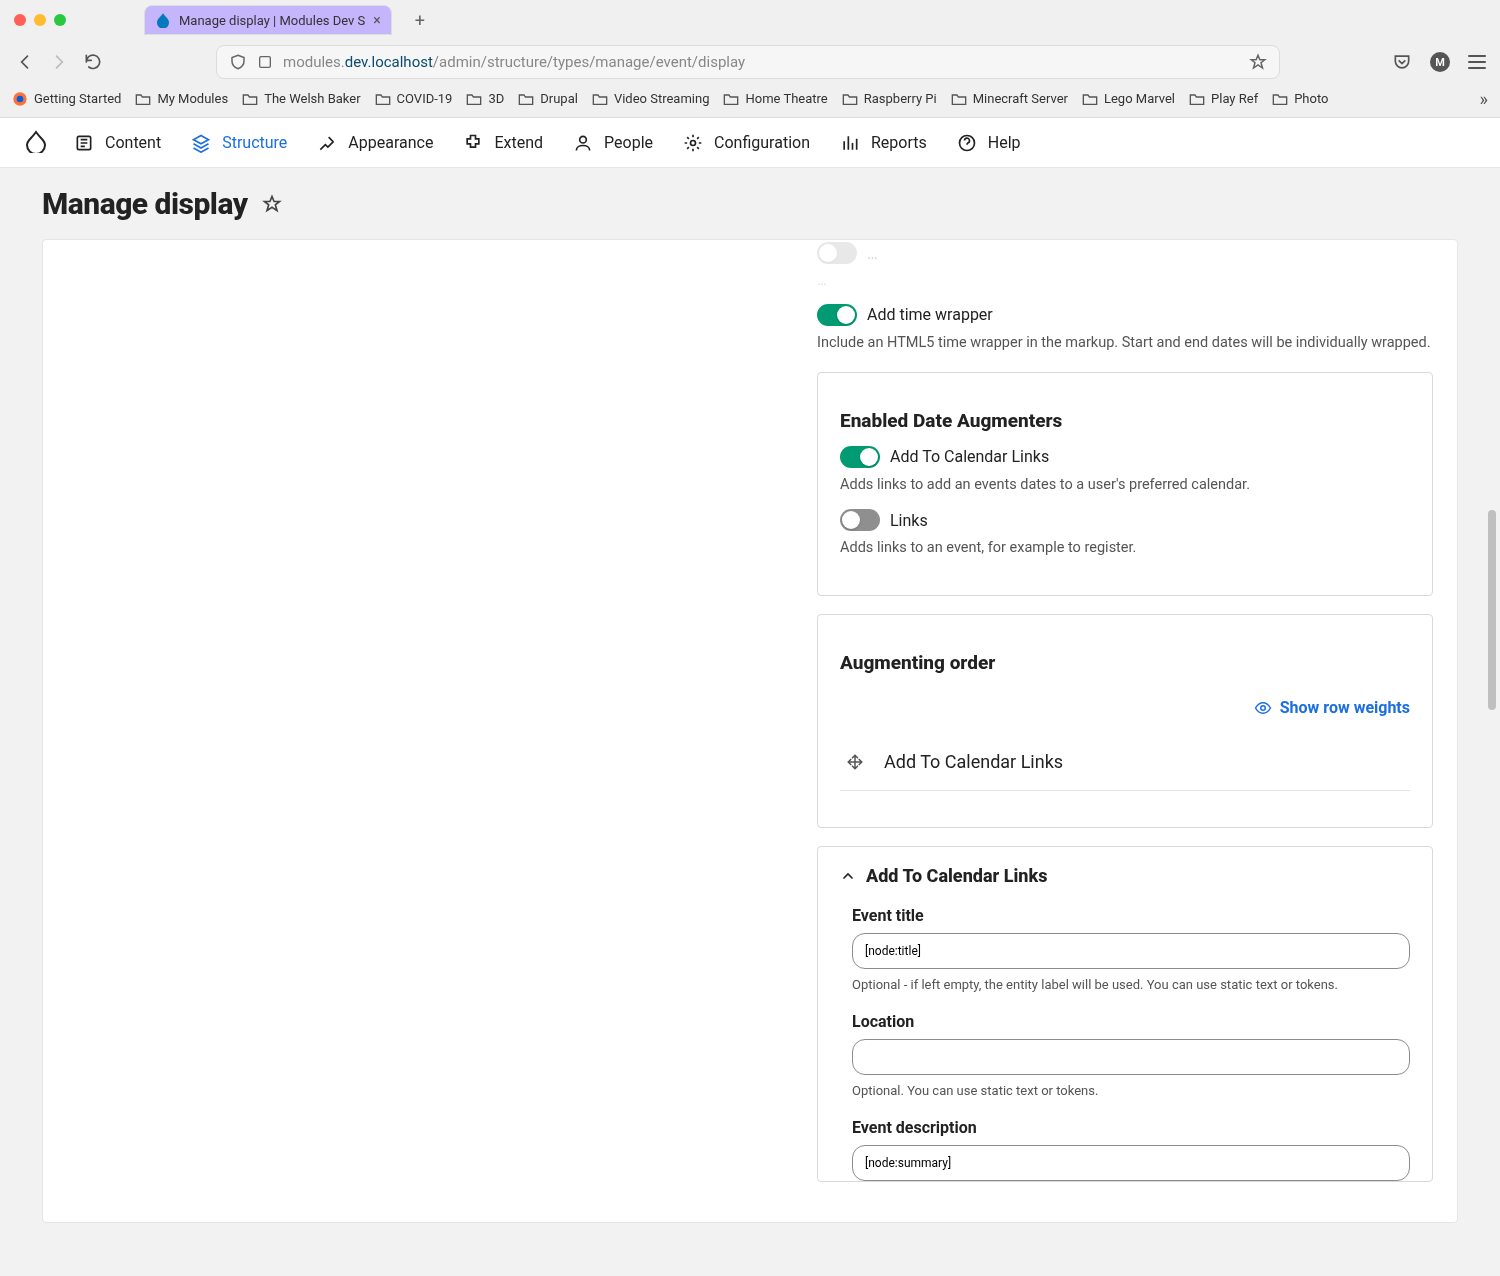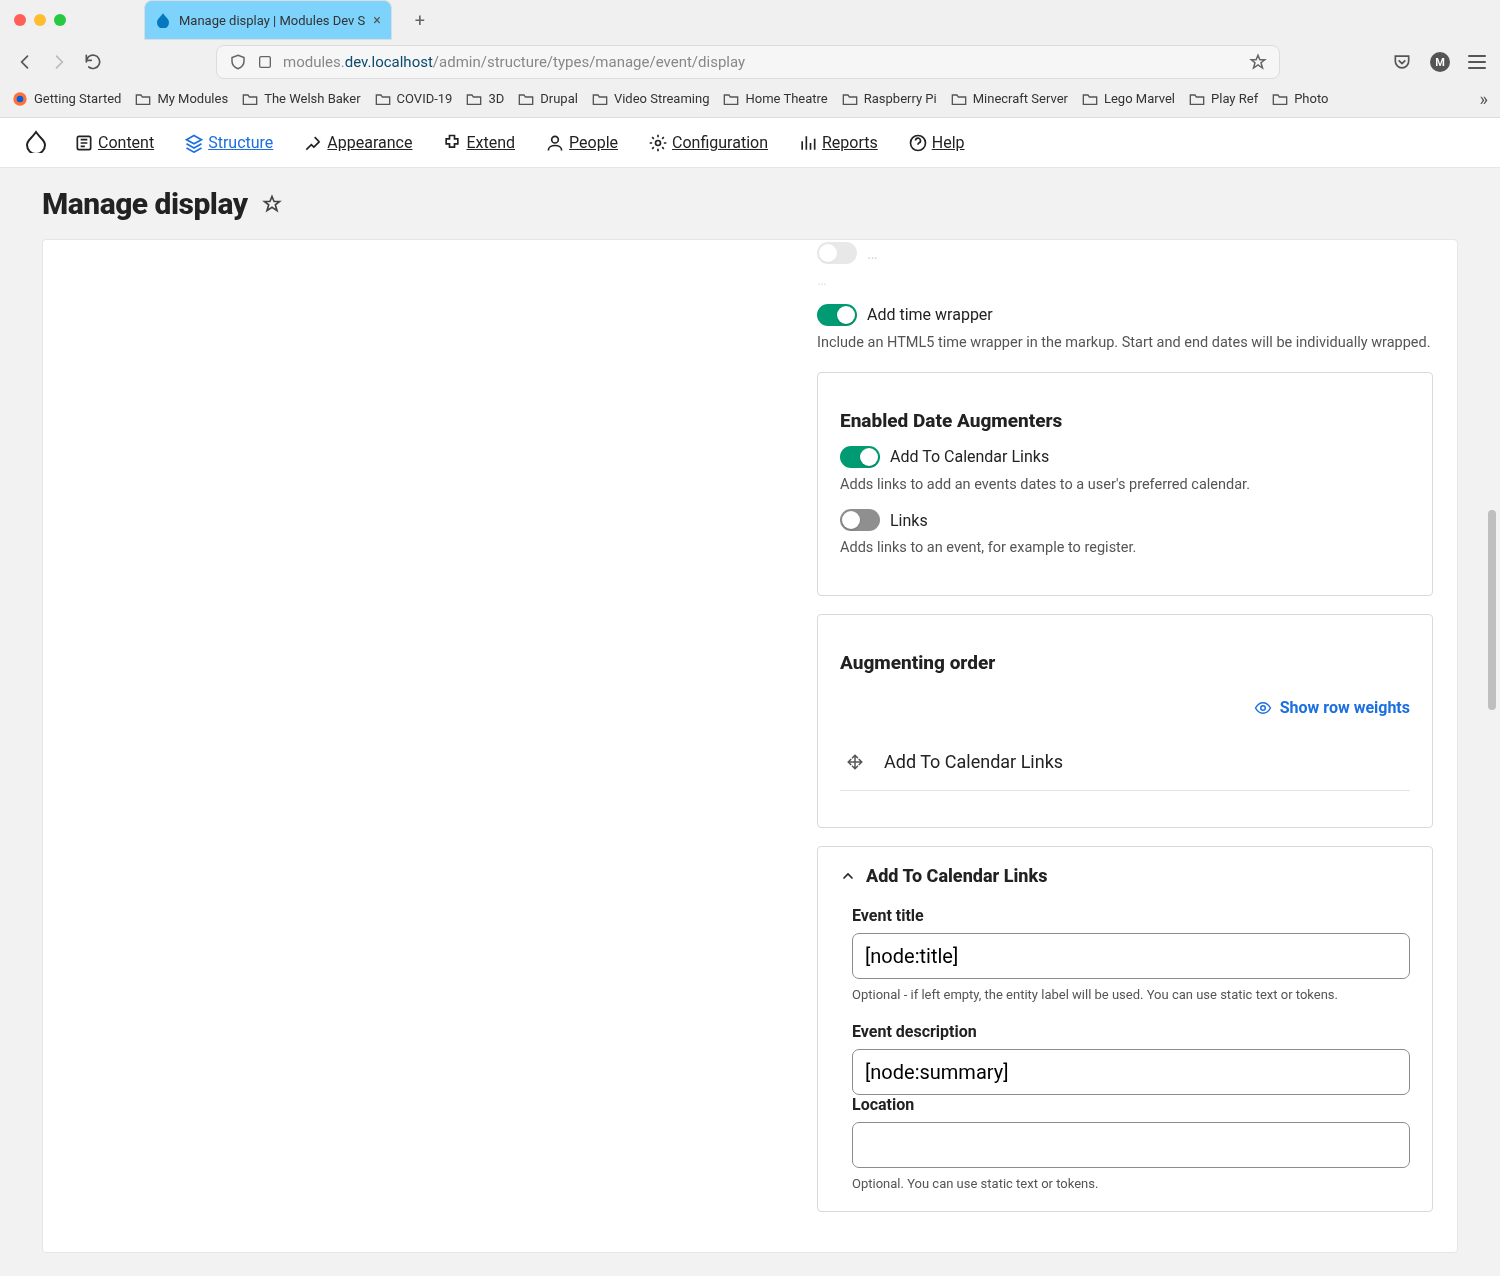--- a/index.html
+++ b/index.html
@@ -10,23 +10,23 @@
   }
 
   
   .browser-chrome { background: #f0f0f0; border-bottom: 1px solid #ddd; }
   .tab-strip { display:flex; align-items:center; height:40px; padding:0 10px; gap:8px; position:relative; }
   .traffic-lights { display:flex; gap:8px; align-items:center; margin-right:70px; margin-left:4px;}
   .tl { width:12px; height:12px; border-radius:50%; }
   .tl.red{background:#ff5f57;} .tl.yellow{background:#febc2e;} .tl.green{background:#28c840;}
   .tab {
     display:flex; align-items:center; gap:8px;
-    background:#7dd3fc; border:1px solid #ddd; border-radius:8px 8px 0 0;
+    background:#c4b5fd; border:1px solid #ddd; border-radius:8px 8px 0 0;
     padding:6px 10px; font-size:13px; color:#333; min-width:190px;
-    height:40px;
+    height:30px;
   }
   .tab .favicon { width:16px; height:16px; color:#0678be; }
   .tab .tab-close { color:#555; font-size:14px; cursor:pointer; }
   .tab .tab-title{ flex:1; white-space:nowrap; overflow:hidden; text-overflow:ellipsis;}
   .new-tab { font-size:18px; color:#666; cursor:pointer; width:24px; text-align:center; margin-left:8px;}
 
   .toolbar {
     display:flex; align-items:center; gap:12px; padding:6px 14px; height:44px;
   }
   .nav-btn { width:22px; height:22px; display:flex; align-items:center; justify-content:center; color:#555; cursor:pointer; }
@@ -60,23 +60,22 @@
   
   .app {
     background:#fff;
   }
   .admin-toolbar{
     display:flex; align-items:center; gap:22px; padding:0 24px;
     height:50px; border-bottom:1px solid #e6e6e6;
   }
   .admin-logo svg{ width:24px; height:24px; }
   .admin-item{
-    display:flex; align-items:center; gap:4px; font-size:16px; color:#222; cursor:pointer;
+    display:flex; align-items:center; gap:11px; font-size:16px; color:#222; cursor:pointer;
     padding:6px 4px;
-    text-decoration:underline;
   }
   .admin-item.active{ color:#1b6fe0; }
   .admin-item .ico{ width:20px; height:20px; }
 
   .page-header{
     background:#f2f2f2; padding:18px 42px; display:flex; align-items:center; gap:14px;
   }
   .page-header h1{ font-size:30px; font-weight:800; letter-spacing:-0.5px;}
   .page-header .star-outline{ width:20px; height:20px; color:#444; cursor:pointer; }
 
@@ -140,22 +139,22 @@
   }
   .collapsible-header{
     display:flex; align-items:center; gap:10px; font-weight:800; font-size:18px; cursor:pointer;
     margin-bottom:20px;
   }
   .chev-up{ width:16px; height:16px; }
 
   .form-field{ margin-bottom:20px;margin-left:12px; }
   .form-field label{ display:block; font-weight:700; font-size:16px; margin-bottom:8px; }
   .form-field input[type=text], .form-field textarea{
-    width:100%; border:1.2px solid #8c8c8c; border-radius:7px; padding:10px 12px;
-    font-size:20px; font-family:inherit;
+    width:100%; border:1.2px solid #8c8c8c; border-radius:13px; padding:10px 12px;
+    font-size:12px; font-family:inherit;
   }
   .form-field .desc{ font-size:13px; color:#555; margin-top:8px; }
 
   
   .fake-scrollbar{
     position:fixed; right:2px; top:0; width:10px; height:100%; 
     pointer-events:none;
   }
   .fake-thumb{
     position:absolute; left:0; width:8px; background:#bfbfbf; border-radius:4px;
@@ -458,30 +457,30 @@
               </svg>
             <span>Add To Calendar Links</span>
           </div>
 
           <div class="form-field">
             <label>Event title</label>
             <input type="text" value="[node:title]" style="">
             <div class="desc">Optional - if left empty, the entity label will be used. You can use static text or tokens.</div>
           </div>
 
-          <div class="form-field" style="margin-bottom:0;">
-            <label>Event description</label>
-            <input type="text" value="[node:summary]" style="">
-          </div>
-
           <div class="form-field">
             <label>Location</label>
             <input type="text" value="" style="">
             <div class="desc">Optional. You can use static text or tokens.</div>
           </div>
+
+          <div class="form-field" style="margin-bottom:0;">
+            <label>Event description</label>
+            <input type="text" value="[node:summary]" style="">
+          </div>
         </div>
 
       </div>
     </div>
   </div>
 </div>
 
 <div class="fake-scrollbar">
     <div class="fake-thumb"></div>
   </div>

